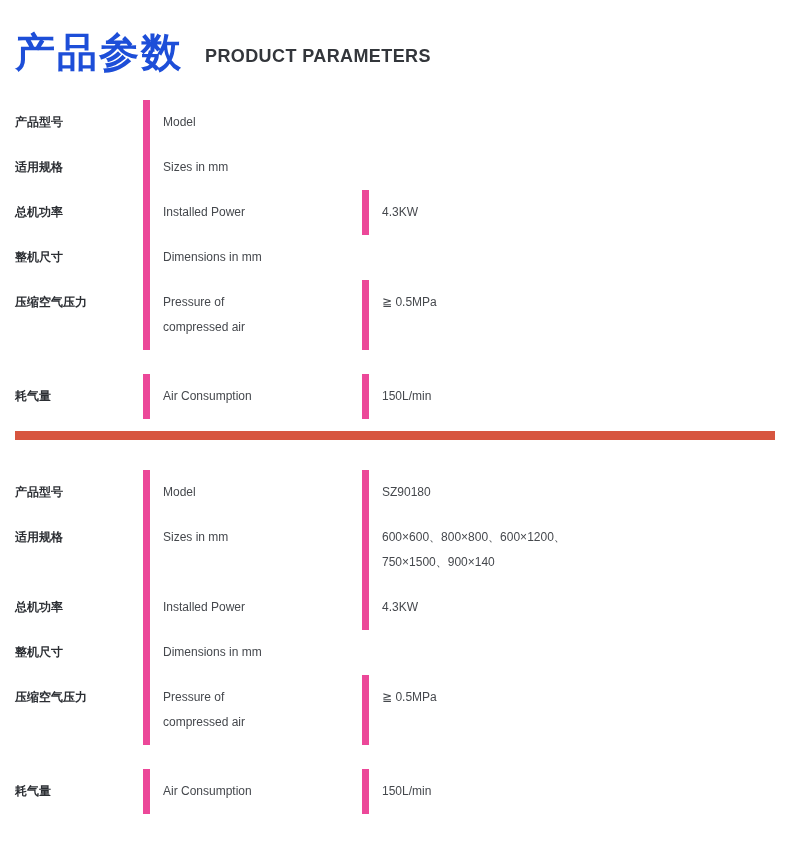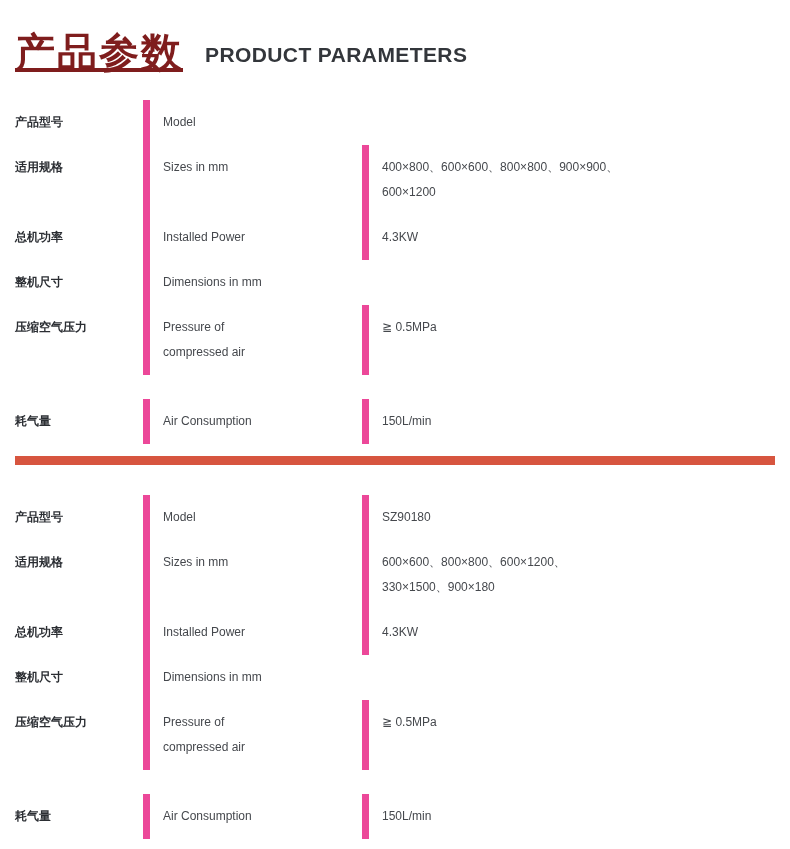--- a/index.html
+++ b/index.html
@@ -18,27 +18,26 @@
   }
   
   .header {
     display: flex;
     align-items: flex-end;
     margin-bottom: 26px;
   }
   .title-zh {
     font-size: 40px;
     font-weight: 700;
-    color: #7f1d1d;
+    color: #1d4ed8;
     letter-spacing: 2px;
     line-height: 44px;
-    text-decoration: underline;
   }
   .title-en {
-    font-size: 21px;
+    font-size: 18px;
     font-weight: 700;
     color: #33363b;
     letter-spacing: 0.4px;
     margin-left: 22px;
     padding-bottom: 7px;
   }
   
   .spec-table {
     width: 100%;
   }
@@ -82,22 +81,20 @@
   </div>
 
   <div class="spec-table">
     <div class="spec-row">
       <div class="cell zh">产品型号</div>
       <div class="cell en">Model</div>
     </div>
     <div class="spec-row">
       <div class="cell zh">适用规格</div>
       <div class="cell en">Sizes in mm</div>
-      <div class="cell val">400×800、600×600、800×800、900×900、
-600×1200</div>
     </div>
     <div class="spec-row">
       <div class="cell zh">总机功率</div>
       <div class="cell en">Installed Power</div>
       <div class="cell val">4.3KW</div>
     </div>
     <div class="spec-row">
       <div class="cell zh">整机尺寸</div>
       <div class="cell en">Dimensions in mm</div>
     </div>
@@ -119,21 +116,21 @@
   <div class="spec-table">
     <div class="spec-row">
       <div class="cell zh">产品型号</div>
       <div class="cell en">Model</div>
       <div class="cell val">SZ90180</div>
     </div>
     <div class="spec-row">
       <div class="cell zh">适用规格</div>
       <div class="cell en">Sizes in mm</div>
       <div class="cell val">600×600、800×800、600×1200、
-330×1500、900×180</div>
+750×1500、900×140</div>
     </div>
     <div class="spec-row">
       <div class="cell zh">总机功率</div>
       <div class="cell en">Installed Power</div>
       <div class="cell val">4.3KW</div>
     </div>
     <div class="spec-row">
       <div class="cell zh">整机尺寸</div>
       <div class="cell en">Dimensions in mm</div>
     </div>

